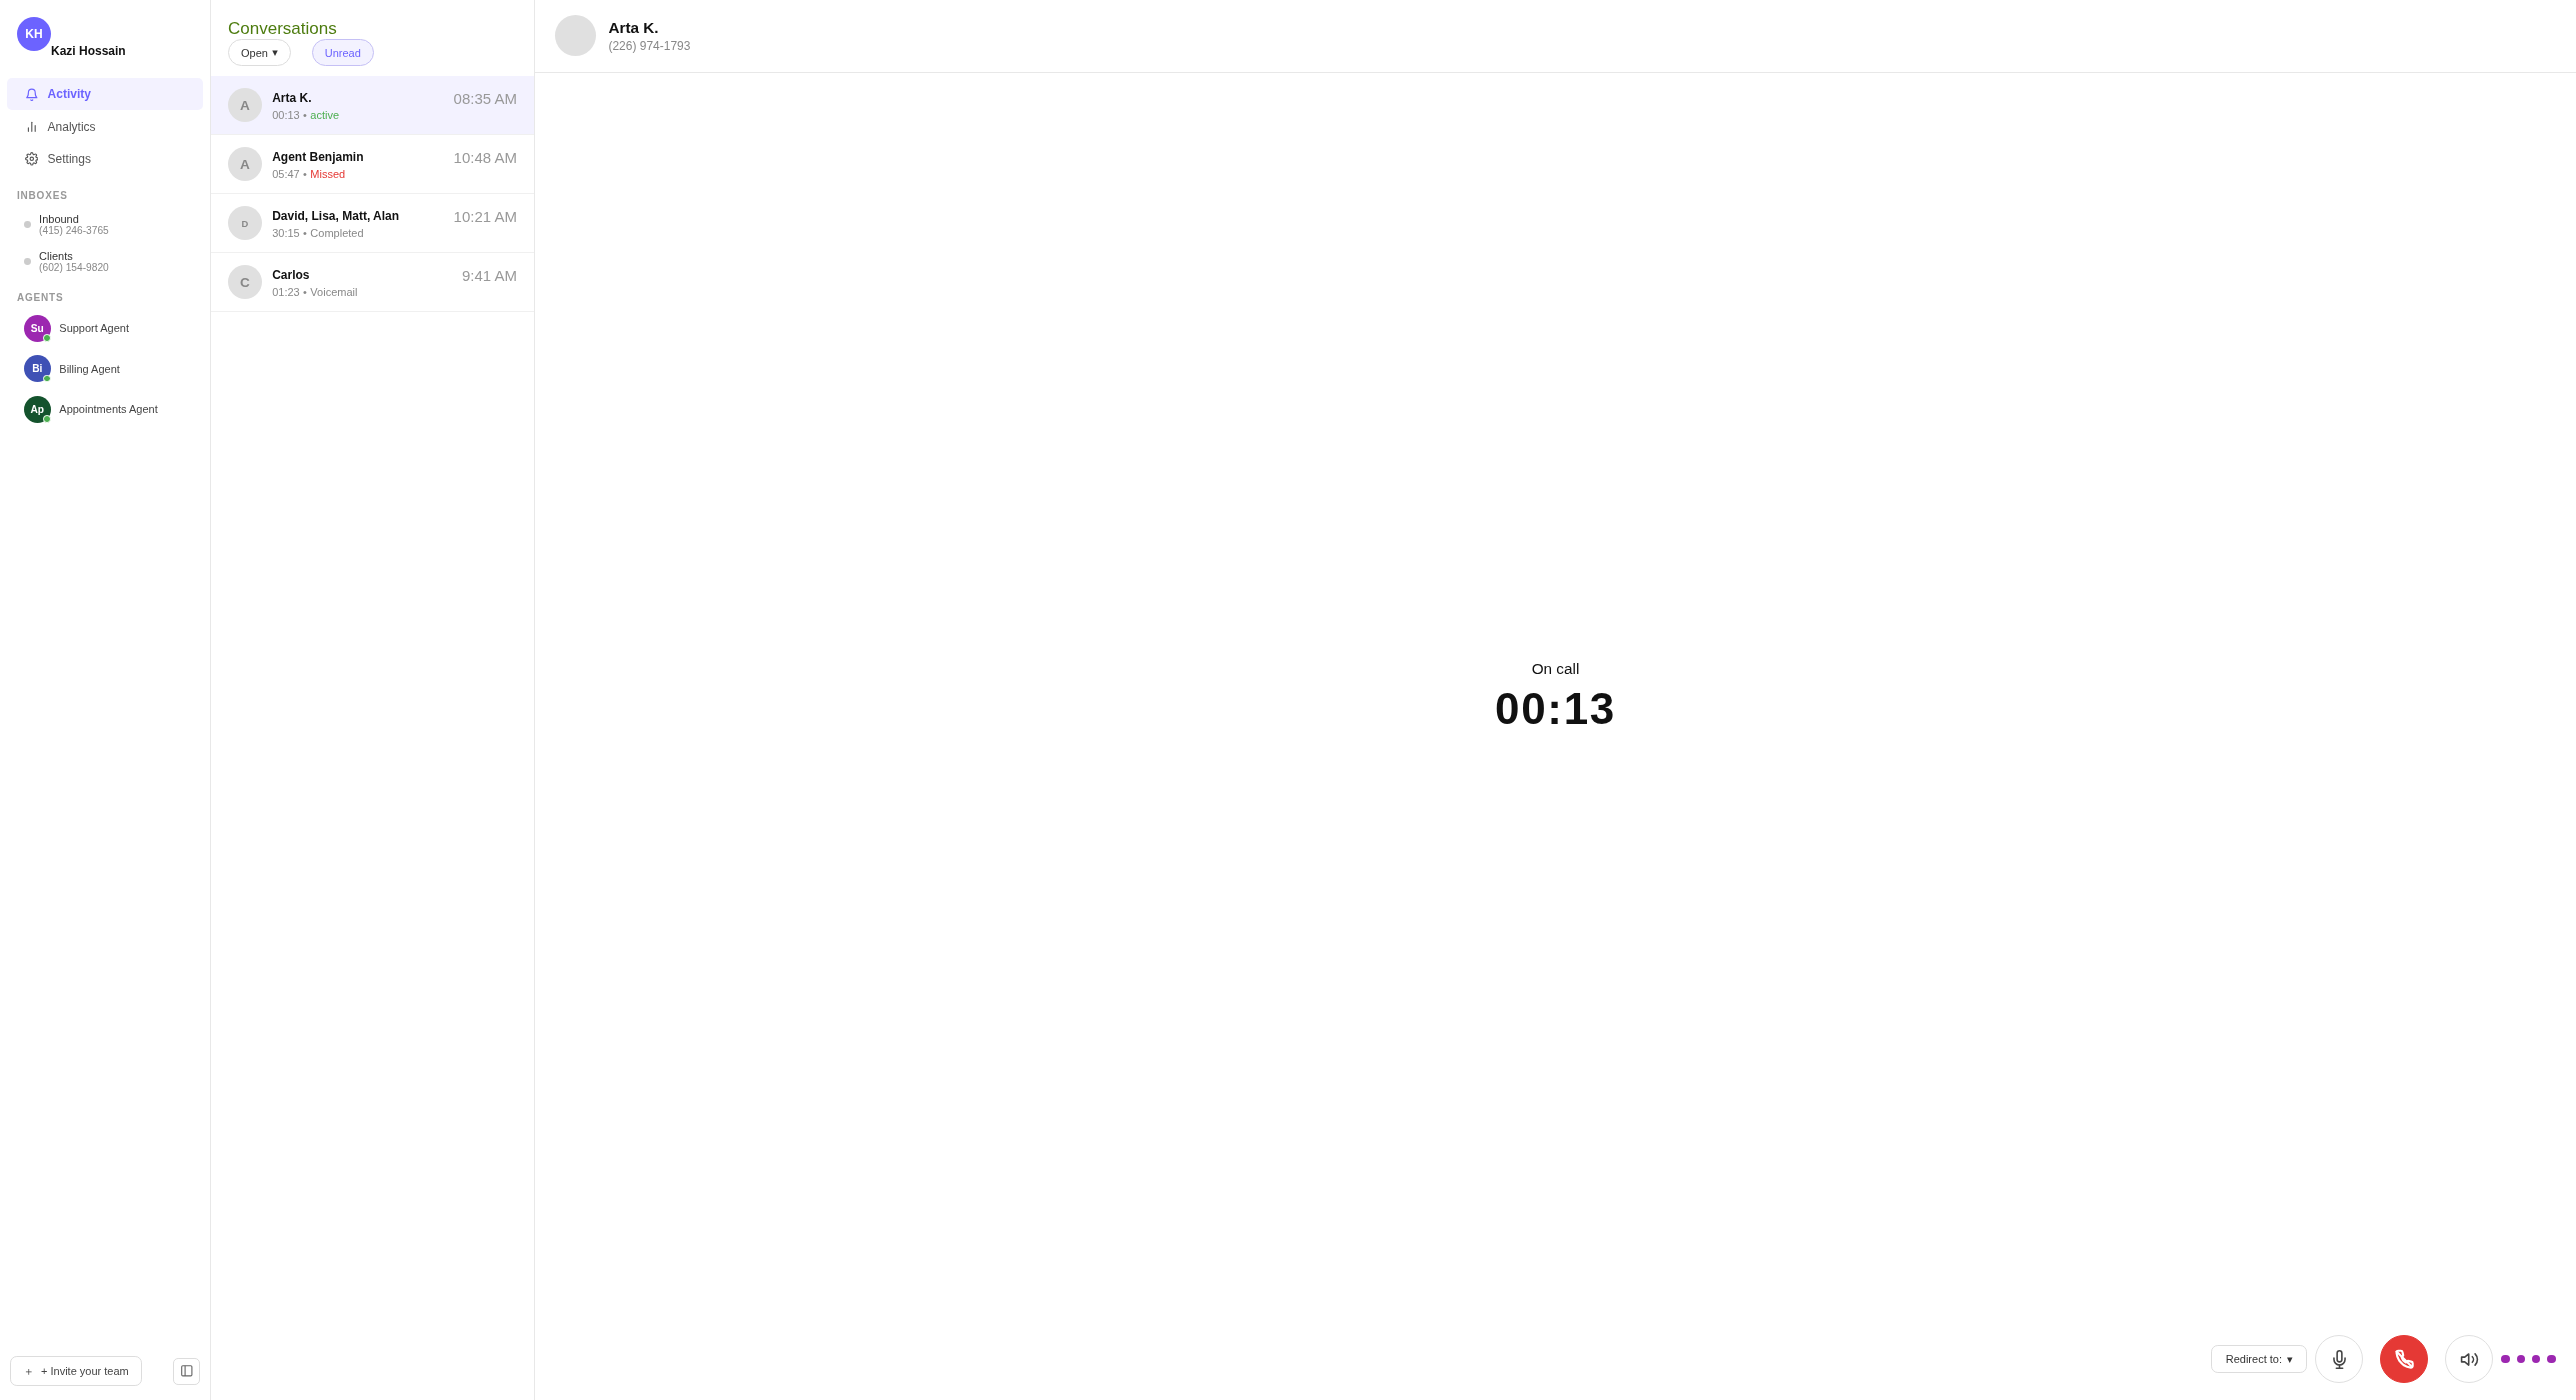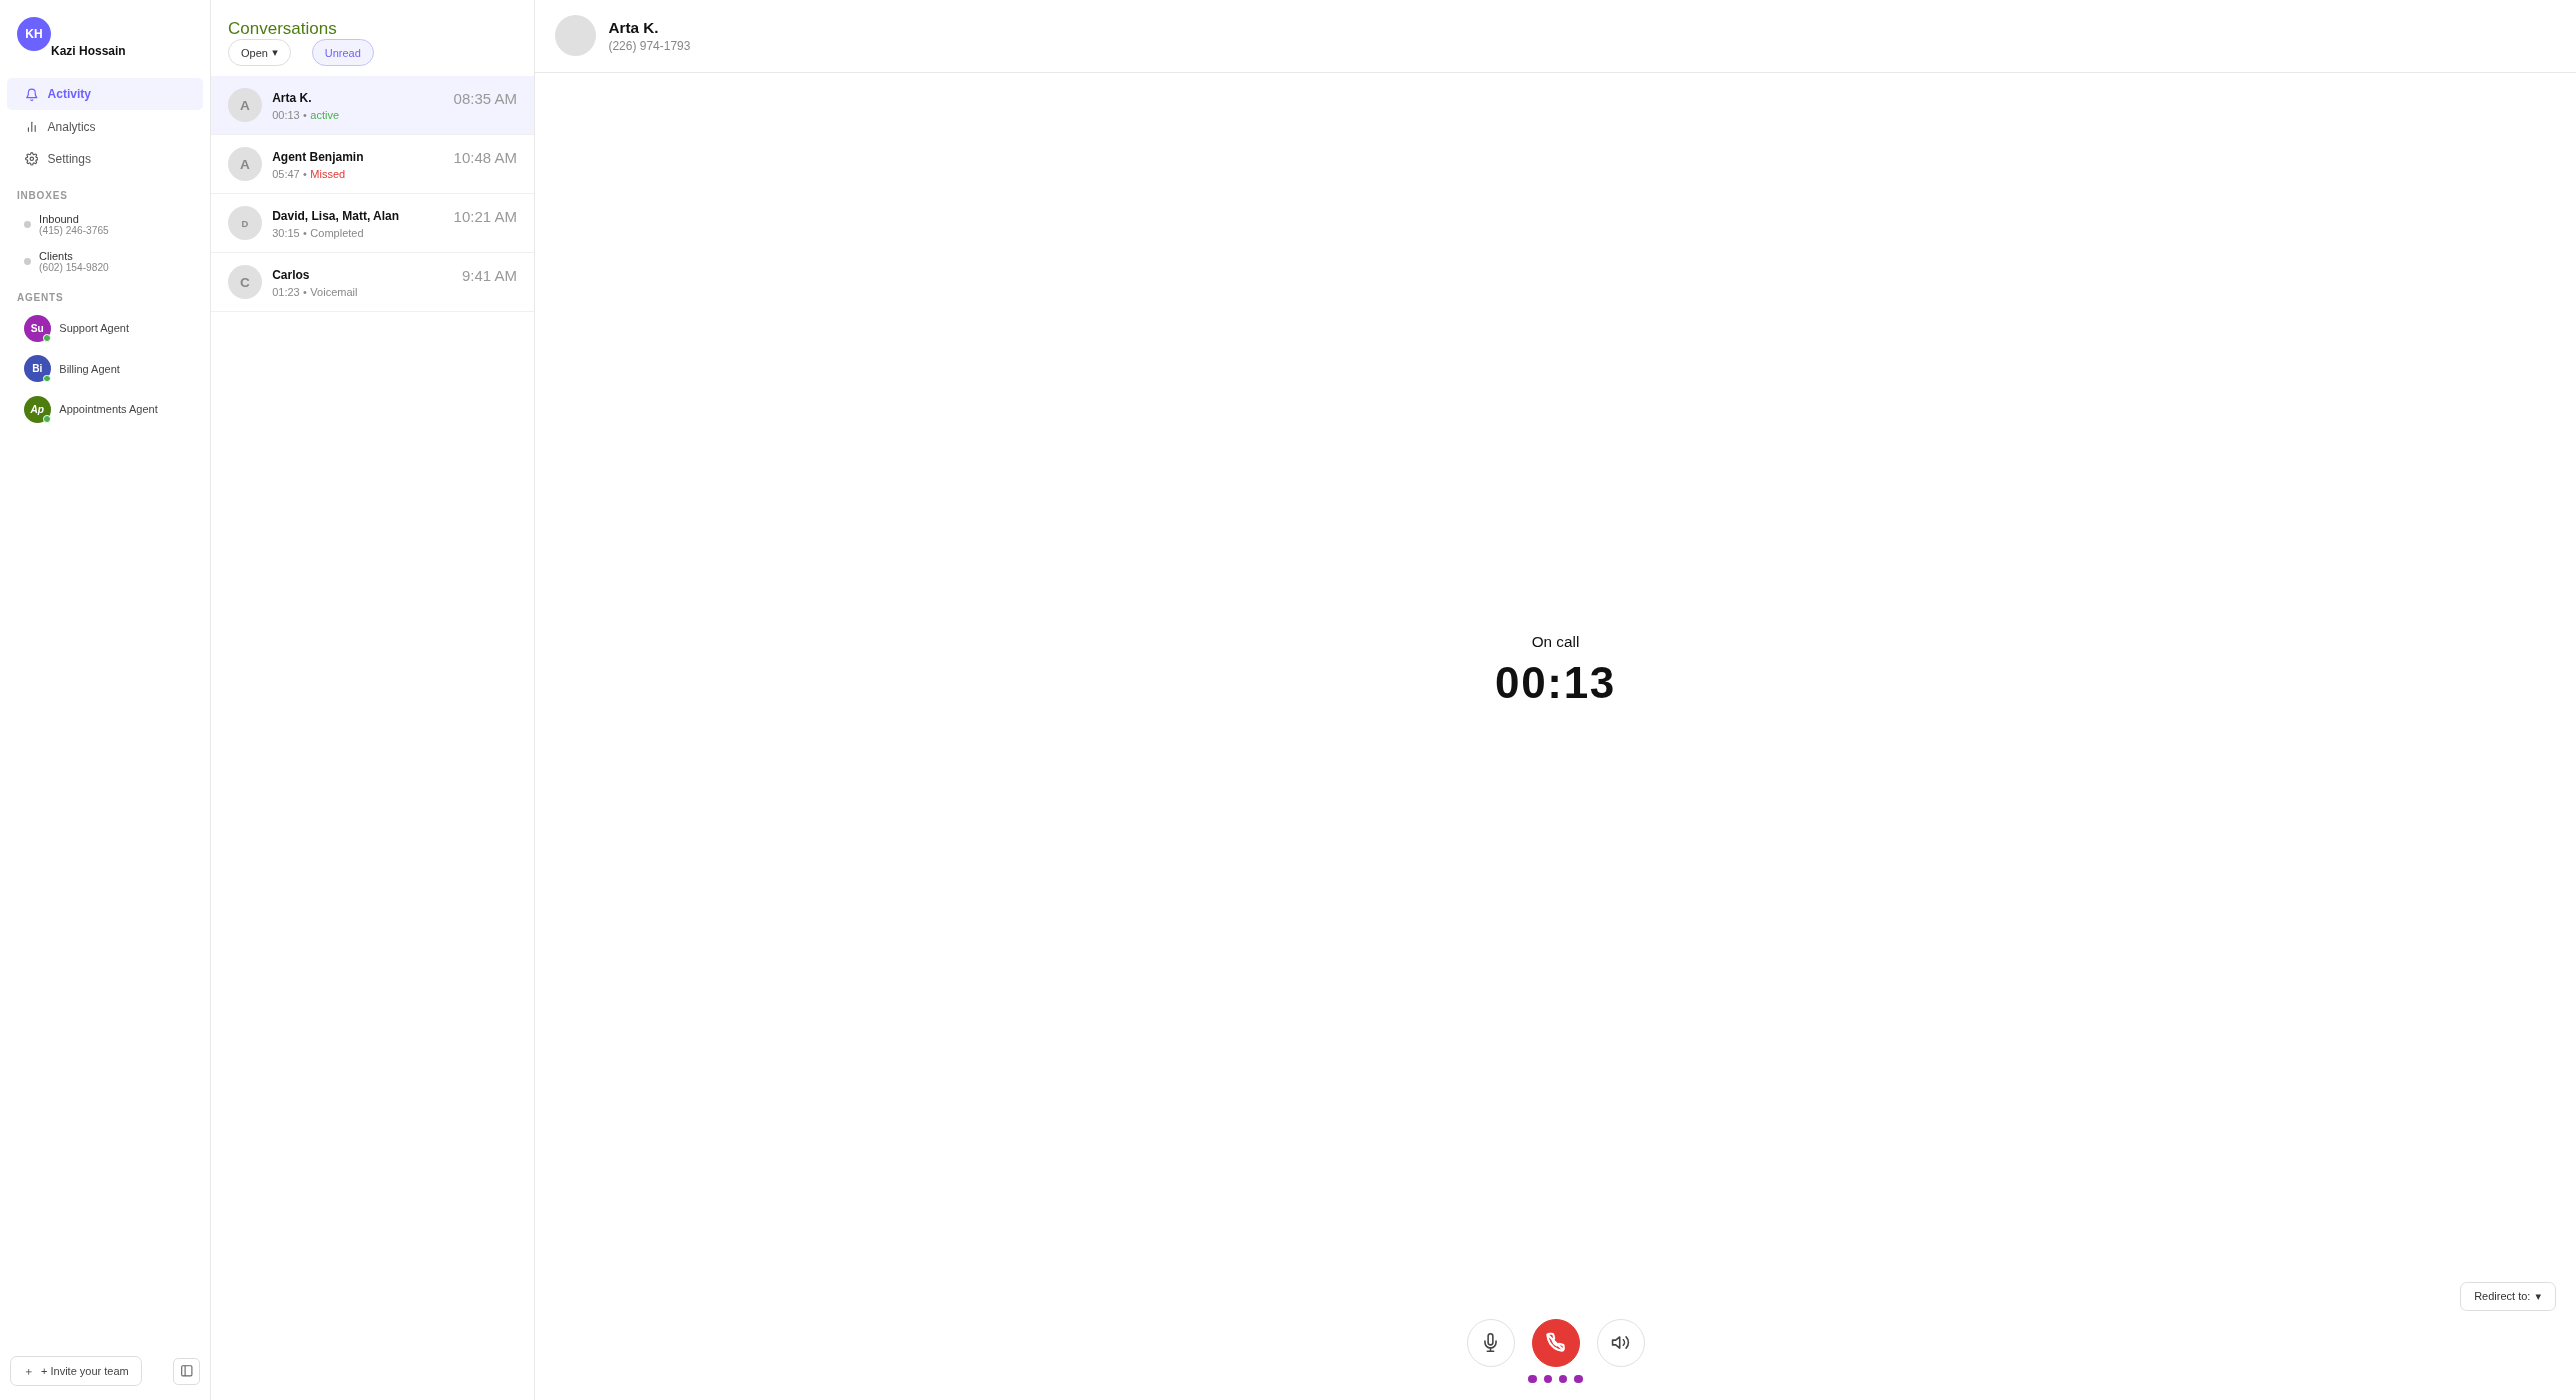--- a/index.html
+++ b/index.html
@@ -274,21 +274,21 @@
     }
     .call-timer {
       font-size: 44px;
       font-weight: 800;
       color: #111;
       letter-spacing: 1.7px;
     }
     .call-footer {
       padding: 13.6px 20.4px 17px;
       display: flex;
-      flex-direction: column;
+      flex-direction: row;
       align-items: center;
       gap: 8px;
     }
     .redirect-row {
       width: 100%;
       display: flex;
       justify-content: flex-end;
     }
     .redirect-btn {
       display: flex;
@@ -405,21 +405,21 @@
     <span>Support Agent</span>
   </div>
   <div class="agent-item">
     <div class="agent-avatar" style="background:#3f51b5;">
       <span>Bi</span>
       <span class="status-dot"></span>
     </div>
     <span>Billing Agent</span>
   </div>
   <div class="agent-item">
-    <div class="agent-avatar" style="background:#4d7c0f;font-style:italic;">
+    <div class="agent-avatar" style="background:#14532d;">
       <span>Ap</span>
       <span class="status-dot"></span>
     </div>
     <span>Appointments Agent</span>
   </div>
 
   <div class="sidebar-bottom">
     <button class="invite-btn">
       <span>＋</span>
       <span>+ Invite your team</span>

